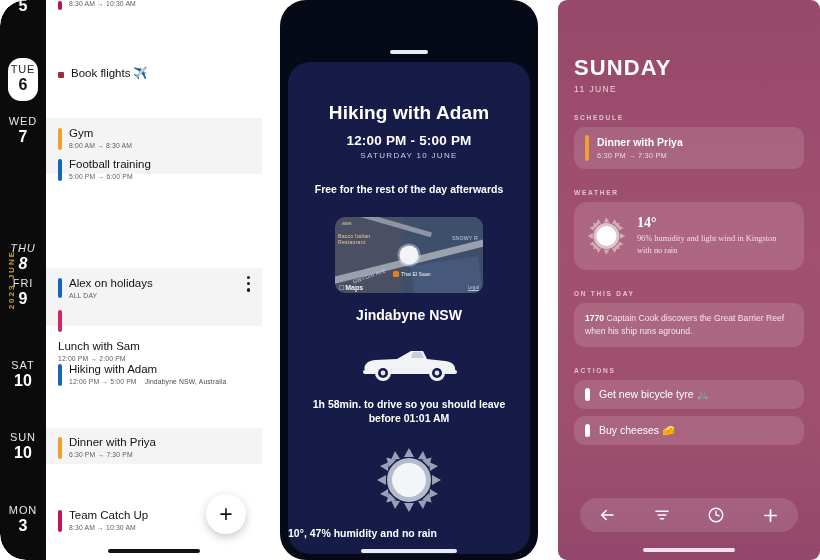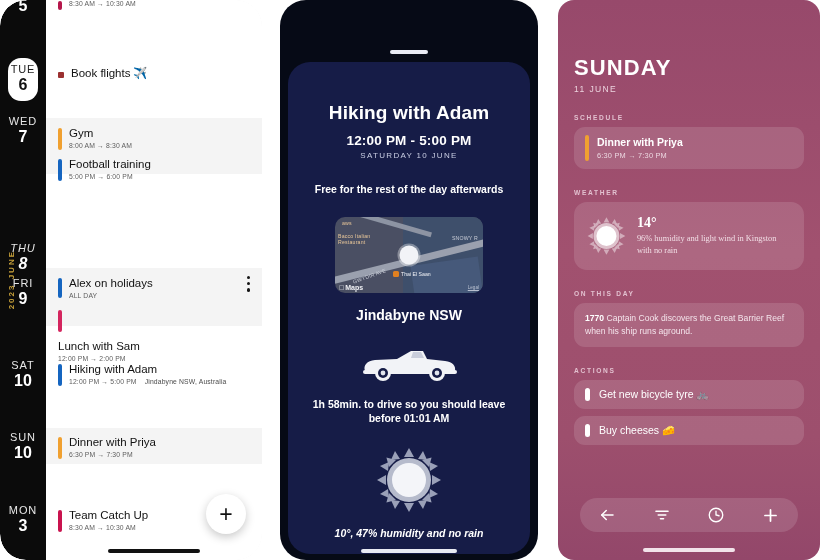--- a/index.html
+++ b/index.html
@@ -145,32 +145,32 @@
   .map-poi { position: absolute; display: flex; align-items: center; gap: 2px; font-size: 5.2px; color: #f2f3f7; }
   .map-poi .sq { width: 6px; height: 6px; border-radius: 1.5px; background: #e08020; display: inline-block; }
   .map-attr { position: absolute; left: 4px; bottom: 2px; font-size: 7px; color: #f0f1f5; font-weight: 600; display: flex; align-items: center; gap: 1px; }
   .map-legal { position: absolute; right: 4px; bottom: 3px; font-size: 4.6px; color: #b9c0d0; text-decoration: underline; }
 
   .p2-place { text-align: center; color: #ffffff; font-size: 14px; font-weight: 700; margin-top: 14px; }
   .p2-country { text-align: center; color: #c8cde3; font-size: 8.5px; margin-top: 2px; }
   .carwrap { display: flex; justify-content: center; margin-top: 22px; }
   .p2-drive { text-align: center; color: #ffffff; font-size: 10.5px; font-weight: 600; line-height: 14px; margin-top: 14px; padding: 0 22px; }
   .sunwrap2 { display: flex; justify-content: center; margin-top: 22px; }
-  .p2-weather { text-align: center; color: #ffffff; font-size: 10.5px; font-weight: 600; margin-top: 14px; font-style: italic; }
+  .p2-weather { color: #ffffff; font-size: 10.5px; font-weight: 600; margin-top: 14px; }
   .homebar2 {
     position: absolute; left: 50%; transform: translateX(-50%);
     bottom: 7px; width: 96px; height: 4px; border-radius: 2px; background: #e8eaf2;
   }
 
   
   .panel3 {
     position: absolute; left: 558px; top: 0;
     width: 262px; height: 560px;
     background: linear-gradient(180deg, #97496b 0%, #a1516f 45%, #9d4f6d 78%, #93476a 100%);
-    border-radius: 16px;
+    border-radius: 9px;
     overflow: hidden;
   }
   .p3-inner { position: absolute; left: 16px; right: 16px; top: 56px; }
   .p3-day { color: #ffffff; font-size: 22px; font-weight: 700; letter-spacing: 1.1px; line-height: 24px; }
   .p3-date { color: #ecd3de; font-size: 8.5px; letter-spacing: 1.4px; margin-top: 4px; }
   .p3-sec { color: #e2c0cf; font-size: 6.6px; letter-spacing: 1.7px; margin-top: 20px; margin-bottom: 6px; font-weight: 600; }
   .card3 {
     background: rgba(255,255,255,.13);
     border-radius: 11px;
     padding: 8px 11px;

